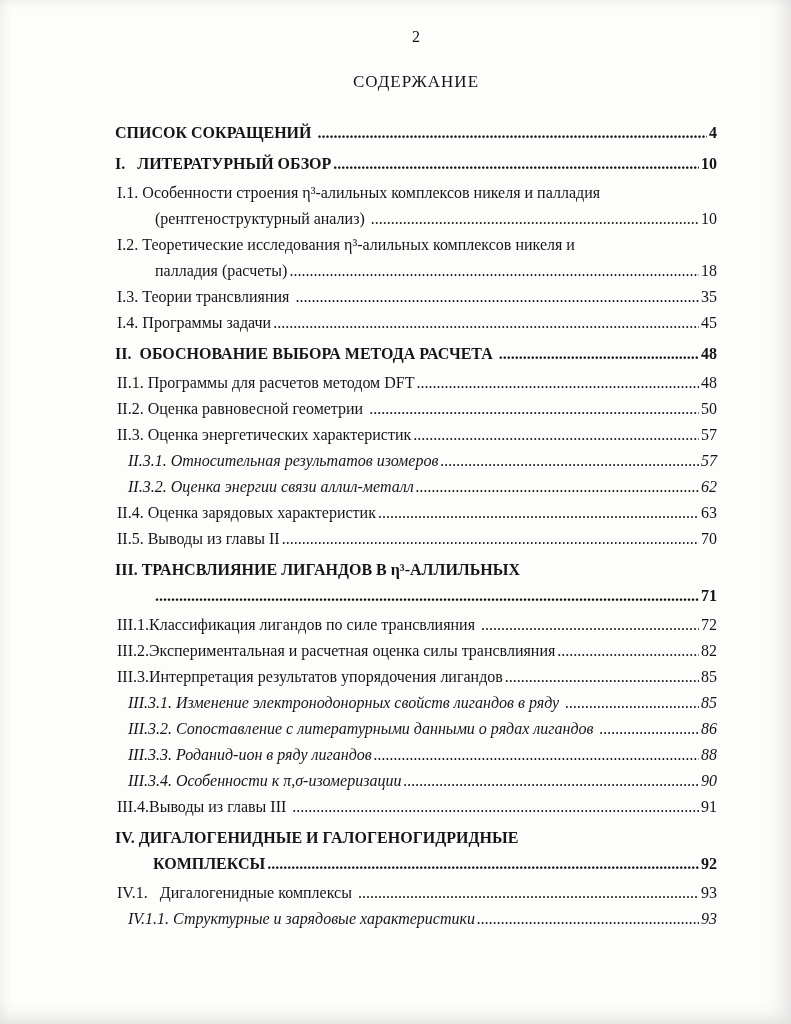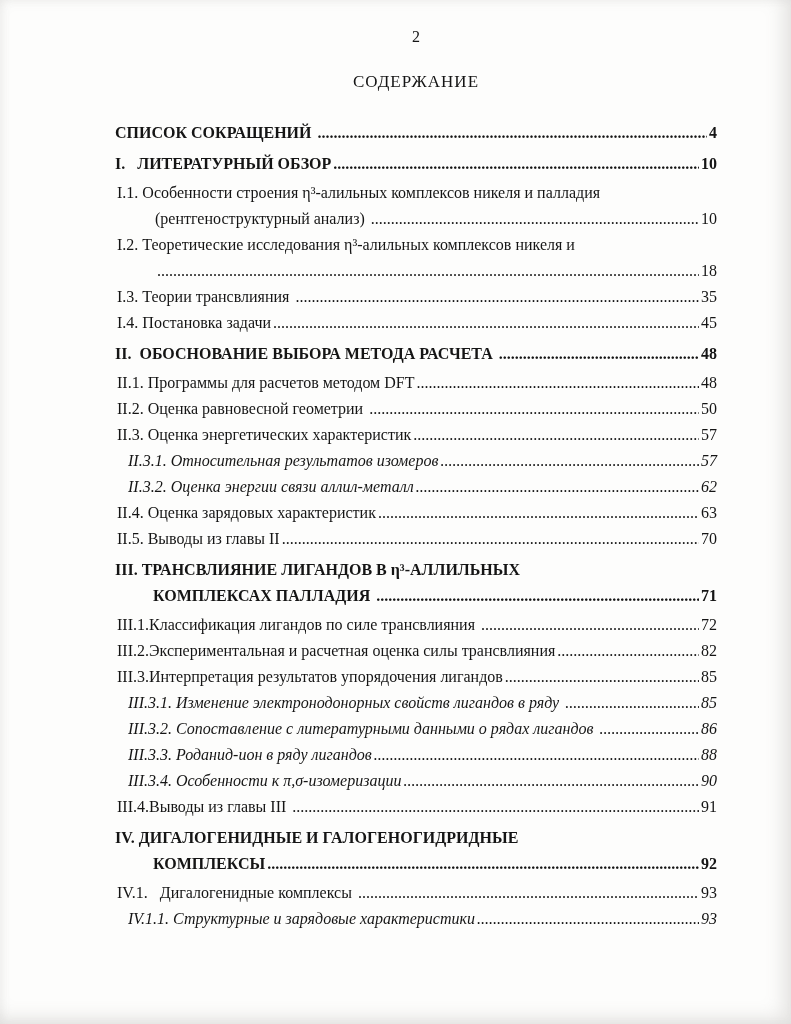--- a/index.html
+++ b/index.html
@@ -80,34 +80,35 @@
         <div class="line"><span class="text">I.1. Особенности строения η³-алильных комплексов никеля и палладия</span></div>
         <div class="line last cont">
           <span class="text">(рентгеноструктурный анализ) </span>
           <span class="dots"></span>
           <span class="pg">10</span>
         </div>
       </div>
       <div class="entry normal ind1">
         <div class="line"><span class="text">I.2. Теоретические исследования η³-алильных комплексов никеля и</span></div>
         <div class="line last cont">
+          <span class="text">палладия (расчеты)</span>
           <span class="dots"></span>
           <span class="pg">18</span>
         </div>
       </div>
       <div class="entry normal ind1">
         <div class="line last">
           <span class="text">I.3. Теории трансвлияния </span>
           <span class="dots"></span>
           <span class="pg">35</span>
         </div>
       </div>
       <div class="entry normal ind1">
         <div class="line last">
-          <span class="text">I.4. Постановка задачи</span>
+          <span class="text">I.4. Программы задачи</span>
           <span class="dots"></span>
           <span class="pg">45</span>
         </div>
       </div>
       <div class="entry bold ind0">
         <div class="line last">
           <span class="text">II.  ОБОСНОВАНИЕ ВЫБОРА МЕТОДА РАСЧЕТА </span>
           <span class="dots"></span>
           <span class="pg">48</span>
         </div>
@@ -157,21 +158,20 @@
       <div class="entry normal ind1">
         <div class="line last">
           <span class="text">II.5. Выводы из главы II</span>
           <span class="dots"></span>
           <span class="pg">70</span>
         </div>
       </div>
       <div class="entry bold ind0">
         <div class="line"><span class="text">III. ТРАНСВЛИЯНИЕ ЛИГАНДОВ В η³-АЛЛИЛЬНЫХ</span></div>
         <div class="line last cont">
-          <span class="text">КОМПЛЕКСАХ ПАЛЛАДИЯ </span>
           <span class="dots"></span>
           <span class="pg">71</span>
         </div>
       </div>
       <div class="entry normal ind1">
         <div class="line last">
           <span class="text">III.1.Классификация лигандов по силе трансвлияния </span>
           <span class="dots"></span>
           <span class="pg">72</span>
         </div>

